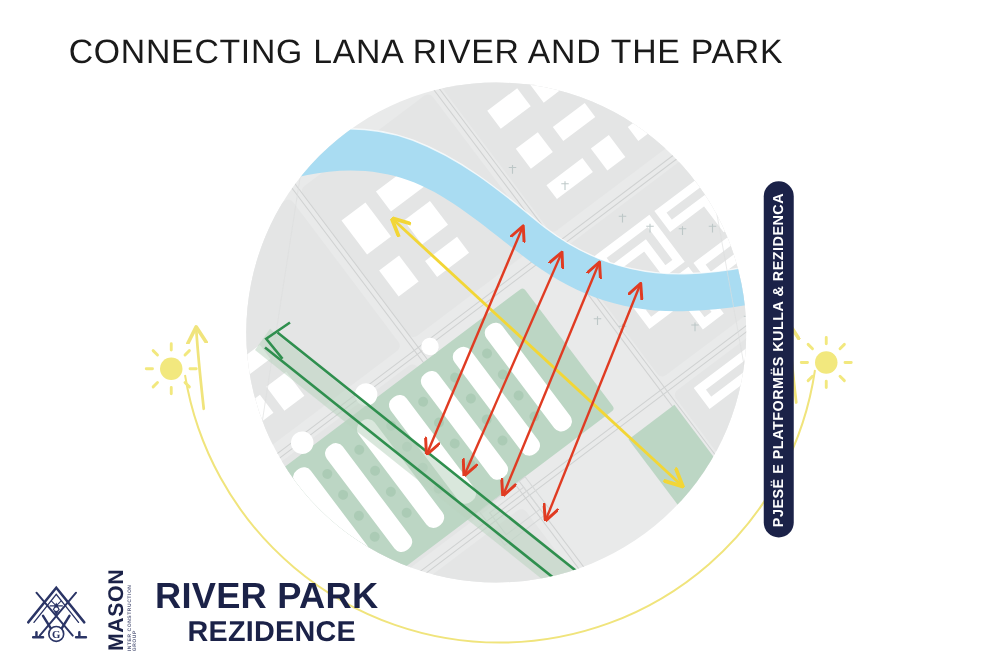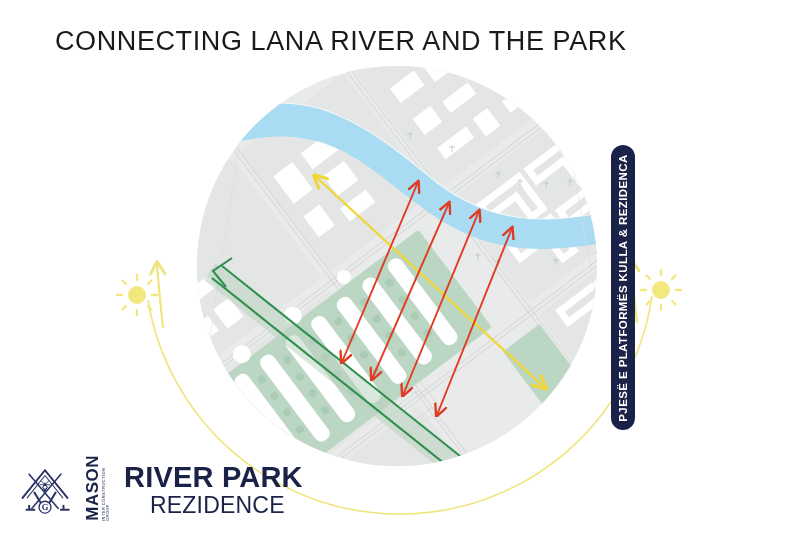--- a/index.html
+++ b/index.html
@@ -87,21 +87,21 @@
     color:#5a6080;
     line-height:1;
     padding-bottom:2px;
   }
   #logo-text-block { margin-left:8px; }
   #logo-line1 {
     font-size:29px; font-weight:700;
     color:#1b2248; letter-spacing:0.2px; line-height:1.05;
   }
   #logo-line2 {
-    font-size:23px; font-weight:400;
+    font-size:23px; font-weight:700;
     color:#1b2248; letter-spacing:0.2px; line-height:1.1;
     margin-left:26px;
   }
 </style>
 </head>
 <body>
 
 <div id="slide">
 
   <div id="map-stage">

